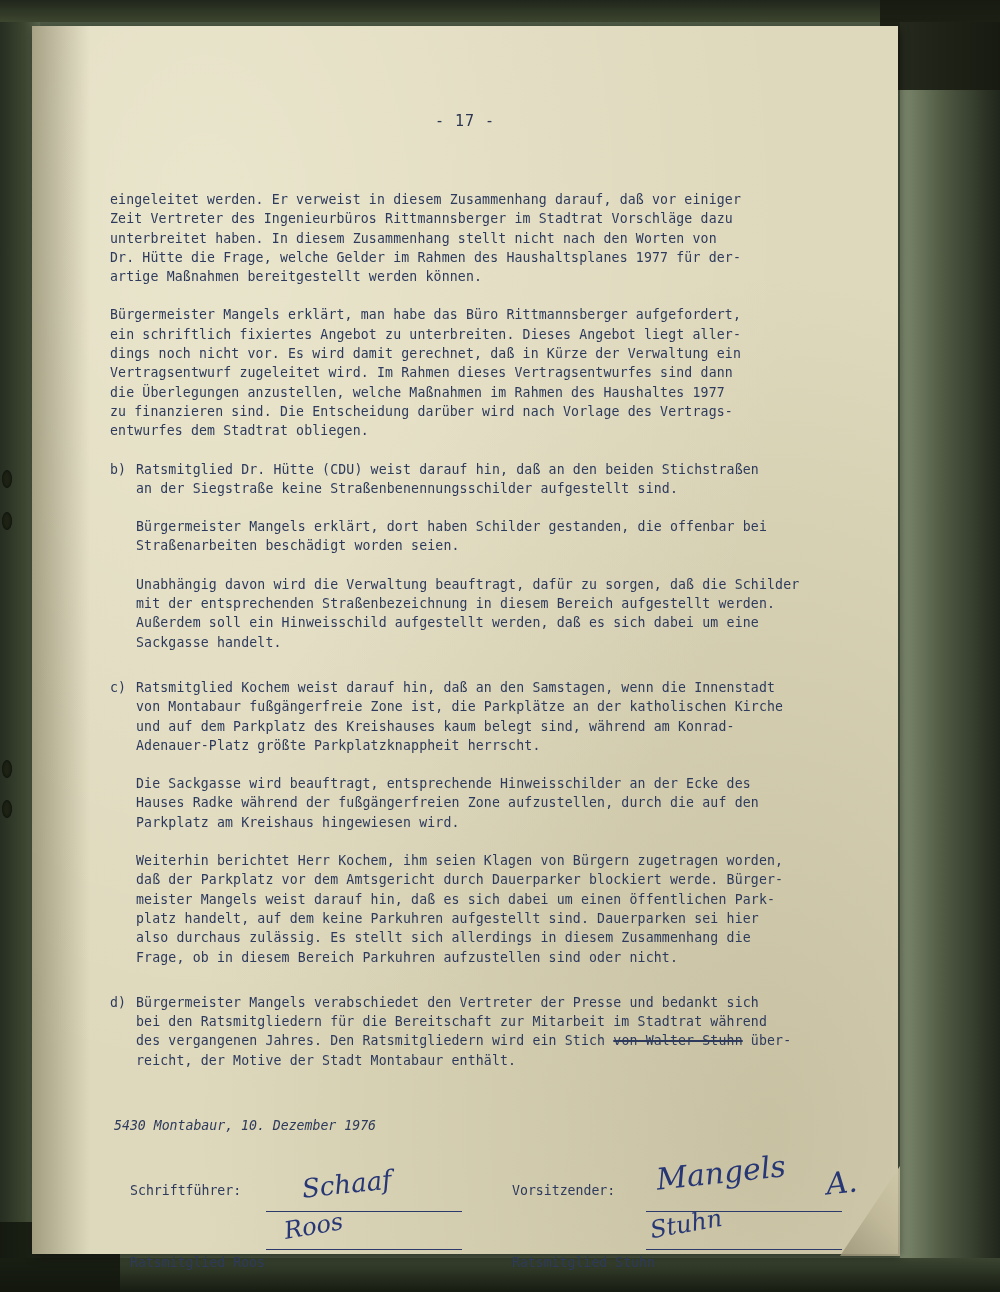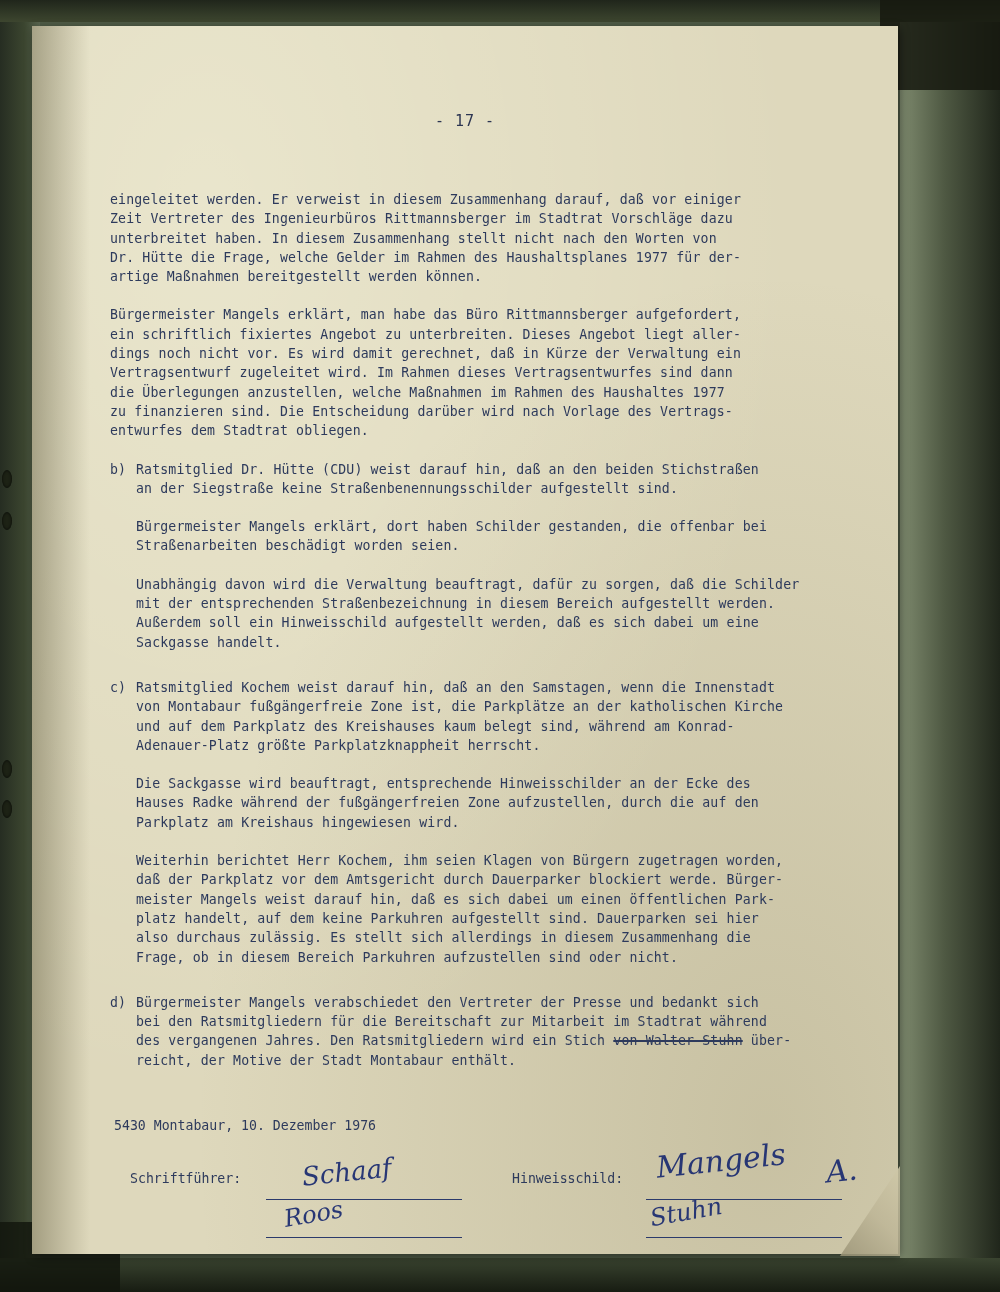--- a/index.html
+++ b/index.html
@@ -152,21 +152,22 @@
   .sigblock {
     position: absolute;
     left: 78px;
     top: 1090px;
     width: 716px;
     color: #2d3a5c;
     font-size: 13.2px;
     line-height: 19.3px;
   }
   .datum {
-    margin: 0 0 22px 4px;
+    margin: 0 0 34px 4px;
+    font-style: italic;
   }
   .sigrow {
     position: relative;
     height: 46px;
     margin-left: 16px;
   }
   .sigrow .lbl {
     position: absolute;
     left: 4px;
     top: 12px;
@@ -281,30 +282,34 @@
     </div>
 
     <div class="sigblock">
       <div class="datum">5430 Montabaur, 10. Dezember 1976</div>
 
       <div class="sigrow">
         <span class="lbl">Schriftführer:</span>
         <span class="sigline" style="left:140px; top:42px; width:196px;"></span>
         <span class="scribble" style="left:176px; top:6px;">Schaaf</span>
 
-        <span class="lbl right">Hinweisschild:</span>
+        <span class="lbl right">Vorsitzender:</span>
         <span class="sigline" style="left:520px; top:42px; width:196px;"></span>
         <span class="scribble big" style="left:530px; top:-6px;">Mangels</span>
         <span class="scribble big" style="left:700px; top:4px;">A.</span>
       </div>
 
       <div class="sigrow" style="height:40px;">
         <span class="sigline" style="left:140px; top:34px; width:196px;"></span>
         <span class="scribble thin" style="left:158px; top:2px;">Roos</span>
 
         <span class="sigline" style="left:520px; top:34px; width:196px;"></span>
         <span class="scribble thin" style="left:524px; top:0px;">Stuhn</span>
       </div>
 
+      <div class="sigrow" style="height:24px;">
+        <span class="lbl" style="top:-2px;">Ratsmitglied Roos</span>
+        <span class="lbl right" style="top:-2px;">Ratsmitglied Stuhn</span>
+      </div>
     </div>
 
   </div>
 </div>
 
 </body></html>

